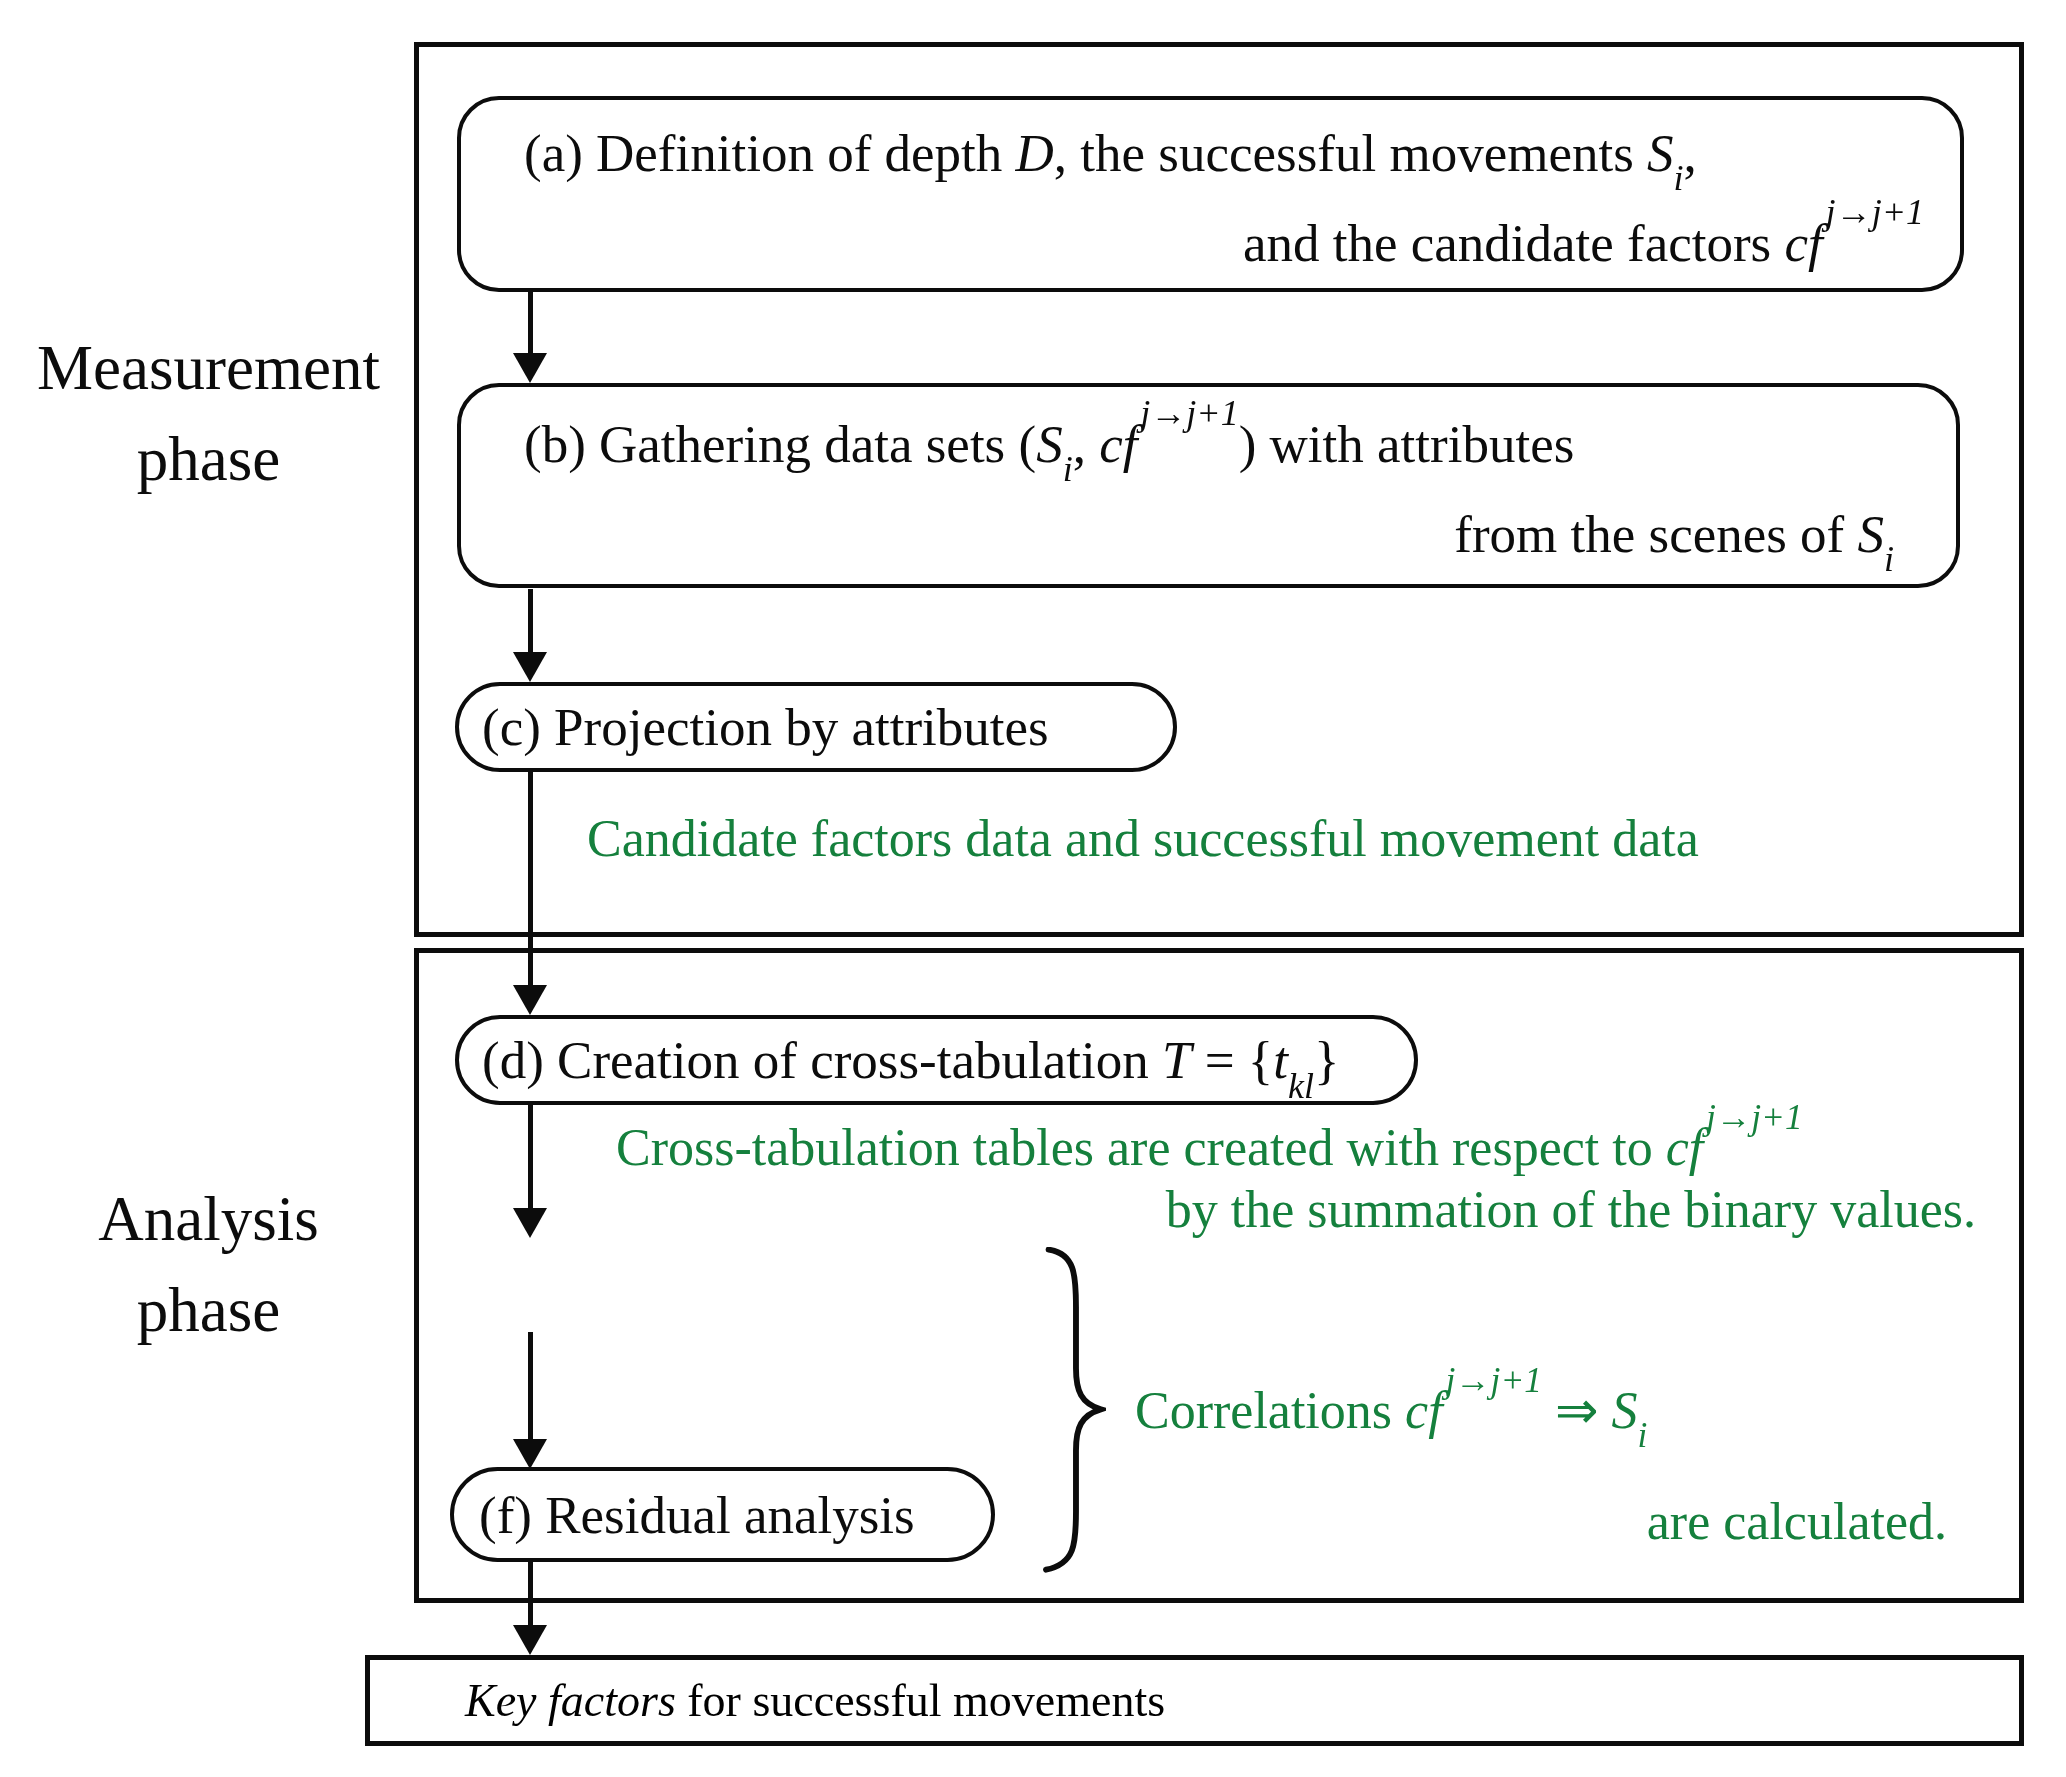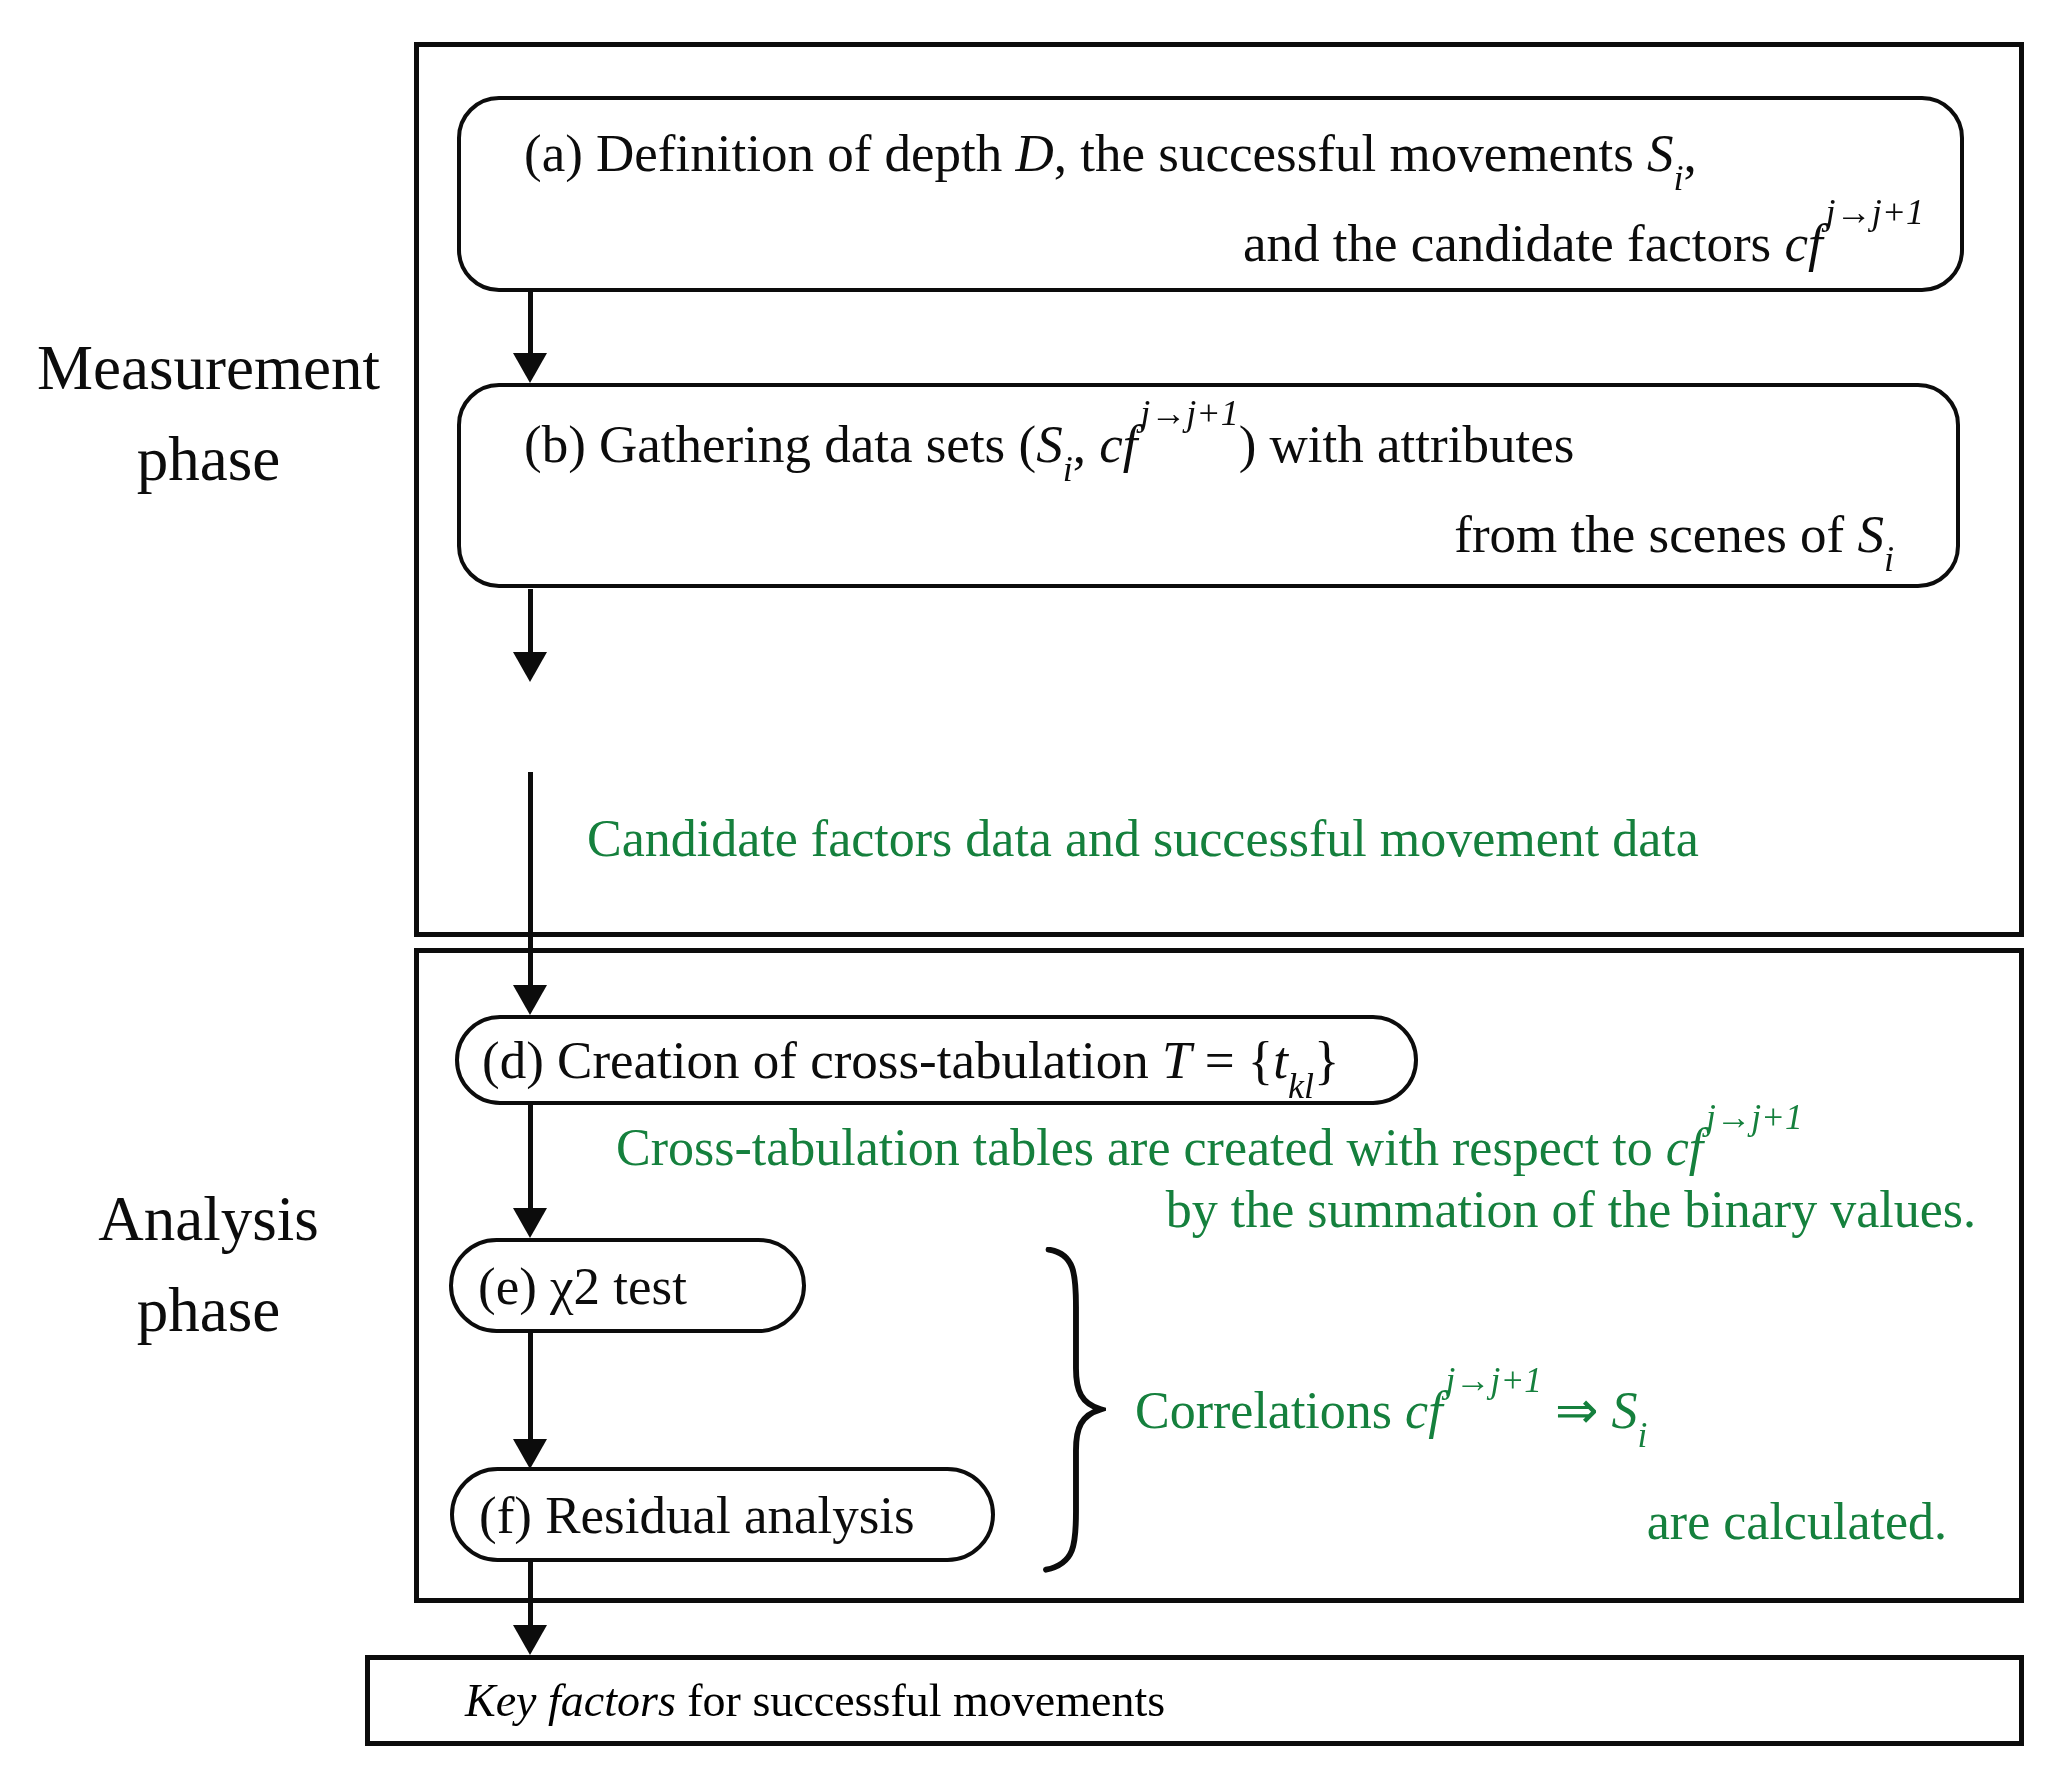--- a/index.html
+++ b/index.html
@@ -117,35 +117,35 @@
   <div class="pill box-a">
     <div class="line"><span>(a) Definition of depth </span><span class="vi">D</span><span>, the successful movements </span><span class="vi">S</span><sub>i</sub><span>,</span></div>
     <div class="line right"><span>and the candidate factors </span><span class="vi">cf</span><sup>j→j+1</sup></div>
   </div>
 
   <div class="pill box-b">
     <div class="line"><span>(b) Gathering data sets (</span><span class="vi">S</span><sub>i</sub><span>, </span><span class="vi">cf</span><sup>j→j+1</sup><span>) with attributes</span></div>
     <div class="line right"><span>from the scenes of </span><span class="vi">S</span><sub>i</sub></div>
   </div>
 
+  <div class="pill box-c">
+    <span>(c) Projection by attributes</span>
+  </div>
 
   <div class="note note-projection">Candidate factors data and successful movement data</div>
 
   <div class="pill box-d">
     <span><span>(d) Creation of cross-tabulation </span><span class="vi">T</span><span> = {</span><span class="vi">t</span><sub>kl</sub><span>}</span></span>
   </div>
 
   <div class="note note-crosstab">
     <div><span>Cross-tabulation tables are created with respect to </span><span class="vi">cf</span><sup>j→j+1</sup></div>
     <div class="r">by the summation of the binary values.</div>
   </div>
 
-  <div class="pill box-e">
-    <span>(e) χ2 test</span>
-  </div>
 
   <div class="pill box-f">
     <span>(f) Residual analysis</span>
   </div>
 
   <svg class="brace" viewBox="0 0 118 500" aria-hidden="true">
     <path d="M 30,4 C 70,10 72,42 72,92 L 72,186 C 72,221 80,240 110,249 C 80,258 72,277 72,312 L 72,406 C 72,456 70,486 26,495" fill="none" stroke="#0c0c0c" stroke-width="9" stroke-linecap="round"></path>
   </svg>
 
   <div class="note note-corr1"><span>Correlations </span><span class="vi">cf</span><sup>j→j+1</sup><span> ⇒ </span><span class="vi">S</span><sub>i</sub></div>

